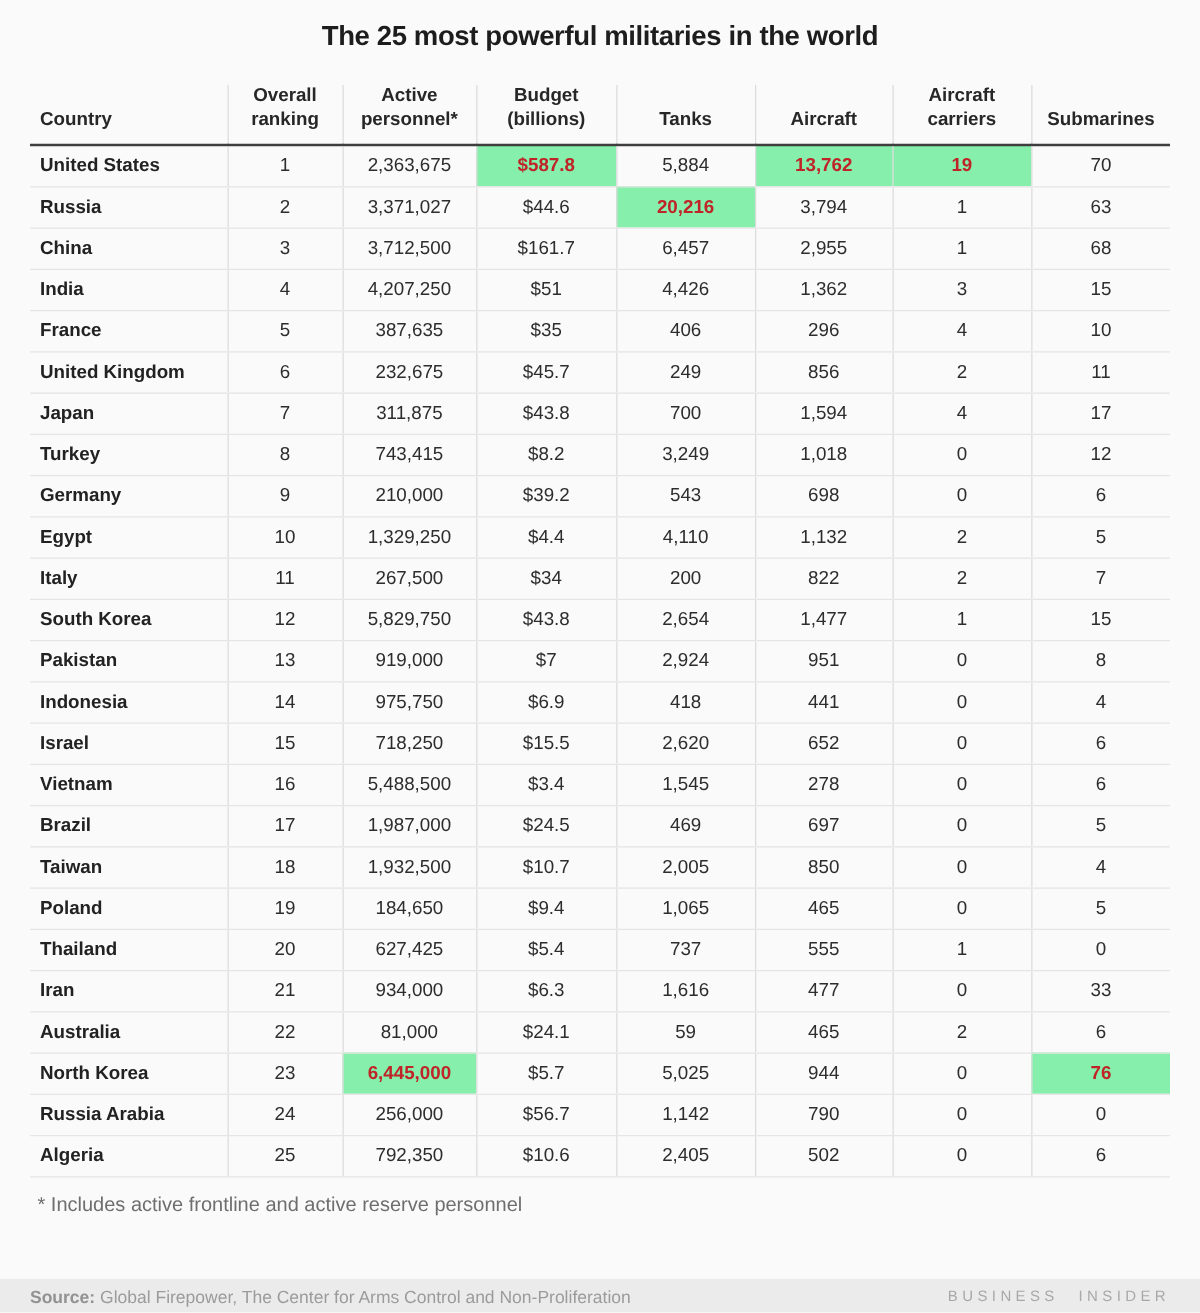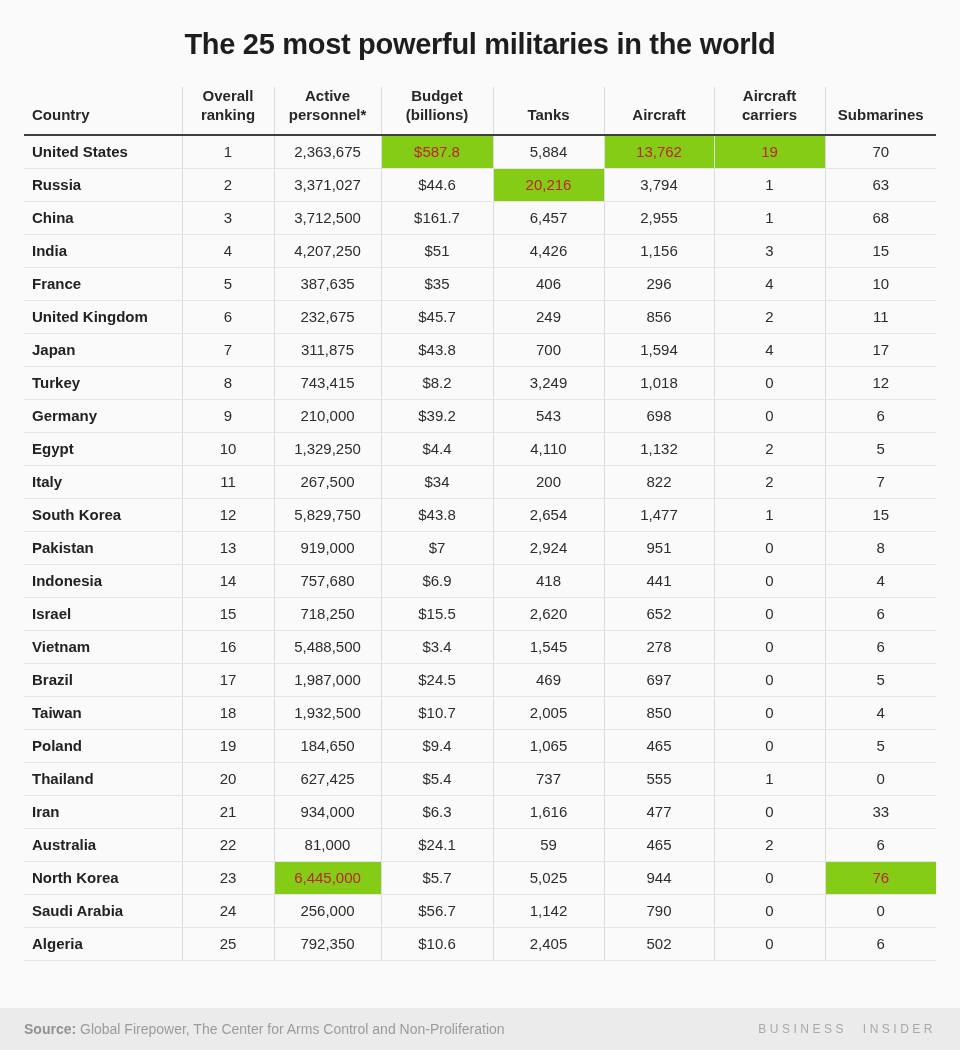--- a/index.html
+++ b/index.html
@@ -3,22 +3,22 @@
 <meta charset="utf-8">
 <style>
   html,body{margin:0;padding:0}
   body{
     width:960px;height:1050px;position:relative;overflow:hidden;
     background:#fbfafa;
     font-family:"Liberation Sans",sans-serif;
     -webkit-font-smoothing:antialiased;
   }
   .page-title{
-    margin:28px 0 0;text-align:center;
-    font-size:29px;font-weight:bold;color:#1d1d1d;letter-spacing:-0.3px;
+    margin:16px 0 0;text-align:center;
+    font-size:22px;font-weight:bold;color:#1d1d1d;letter-spacing:-0.3px;
   }
   table.mil{
     border-collapse:collapse;table-layout:fixed;
     width:912px;margin:26px 24px 0;
   }
   col.c-country{width:158px}
   col.c-ranking{width:92px}
   col.c-personnel{width:107px}
   col.c-budget{width:112px}
   col.c-tanks{width:111px}
@@ -35,27 +35,27 @@
   th + th, td + td{border-left:1px solid #dcdcdc}
   tbody td{
     height:32px;text-align:center;
     font-size:15px;color:#2d2d2d;
     border-bottom:1px solid #e6e4e4;
     padding:0 4px;white-space:nowrap;
   }
   tbody td.col-country{
     text-align:left;padding-left:8px;font-weight:bold;color:#222;
   }
-  td.hl{background:#84cc16;color:#bf2428;font-weight:normal}
+  td.hl{background:#86efac;color:#bf2428;font-weight:bold}
   .footnote{
     margin:14px 0 0 30px;
     font-size:16px;color:#6e6e6e;
   }
   .footer-bar{
-    position:absolute;left:0;bottom:0;width:960px;height:42px;
+    position:absolute;left:0;bottom:0;width:960px;height:27px;
     background:#ebebeb;box-sizing:border-box;
     display:flex;align-items:center;justify-content:space-between;
     padding:4px 24px;
   }
   .source-text{font-size:14px;color:#9b9b9b}
   .source-text .src-label{font-weight:bold;color:#929292}
   .brand-logo{
     font-size:12px;color:#a8a8a8;
     letter-spacing:3.5px;word-spacing:9px;white-space:nowrap;
   }
@@ -119,21 +119,21 @@
           <td>2,955</td>
           <td>1</td>
           <td>68</td>
         </tr>
         <tr>
           <td class="col-country">India</td>
           <td>4</td>
           <td>4,207,250</td>
           <td>$51</td>
           <td>4,426</td>
-          <td>1,156</td>
+          <td>1,362</td>
           <td>3</td>
           <td>15</td>
         </tr>
         <tr>
           <td class="col-country">France</td>
           <td>5</td>
           <td>387,635</td>
           <td>$35</td>
           <td>406</td>
           <td>296</td>
@@ -216,21 +216,21 @@
           <td>919,000</td>
           <td>$7</td>
           <td>2,924</td>
           <td>951</td>
           <td>0</td>
           <td>8</td>
         </tr>
         <tr>
           <td class="col-country">Indonesia</td>
           <td>14</td>
-          <td>757,680</td>
+          <td>975,750</td>
           <td>$6.9</td>
           <td>418</td>
           <td>441</td>
           <td>0</td>
           <td>4</td>
         </tr>
         <tr>
           <td class="col-country">Israel</td>
           <td>15</td>
           <td>718,250</td>
@@ -314,21 +314,21 @@
           <td class="col-country">North Korea</td>
           <td>23</td>
           <td class="hl">6,445,000</td>
           <td>$5.7</td>
           <td>5,025</td>
           <td>944</td>
           <td>0</td>
           <td class="hl">76</td>
         </tr>
         <tr>
-          <td class="col-country">Saudi Arabia</td>
+          <td class="col-country">Russia Arabia</td>
           <td>24</td>
           <td>256,000</td>
           <td>$56.7</td>
           <td>1,142</td>
           <td>790</td>
           <td>0</td>
           <td>0</td>
         </tr>
         <tr>
           <td class="col-country">Algeria</td>
@@ -336,18 +336,19 @@
           <td>792,350</td>
           <td>$10.6</td>
           <td>2,405</td>
           <td>502</td>
           <td>0</td>
           <td>6</td>
         </tr>
       </tbody>
   </table>
 
+  <div class="footnote">* Includes active frontline and active reserve personnel</div>
 </div>
 
 <div class="footer-bar">
   <div class="source-text"><span class="src-label">Source:</span> <span>Global Firepower, The Center for Arms Control and Non-Proliferation</span></div>
   <div class="brand-logo">BUSINESS INSIDER</div>
 </div>
 
 </body></html>

